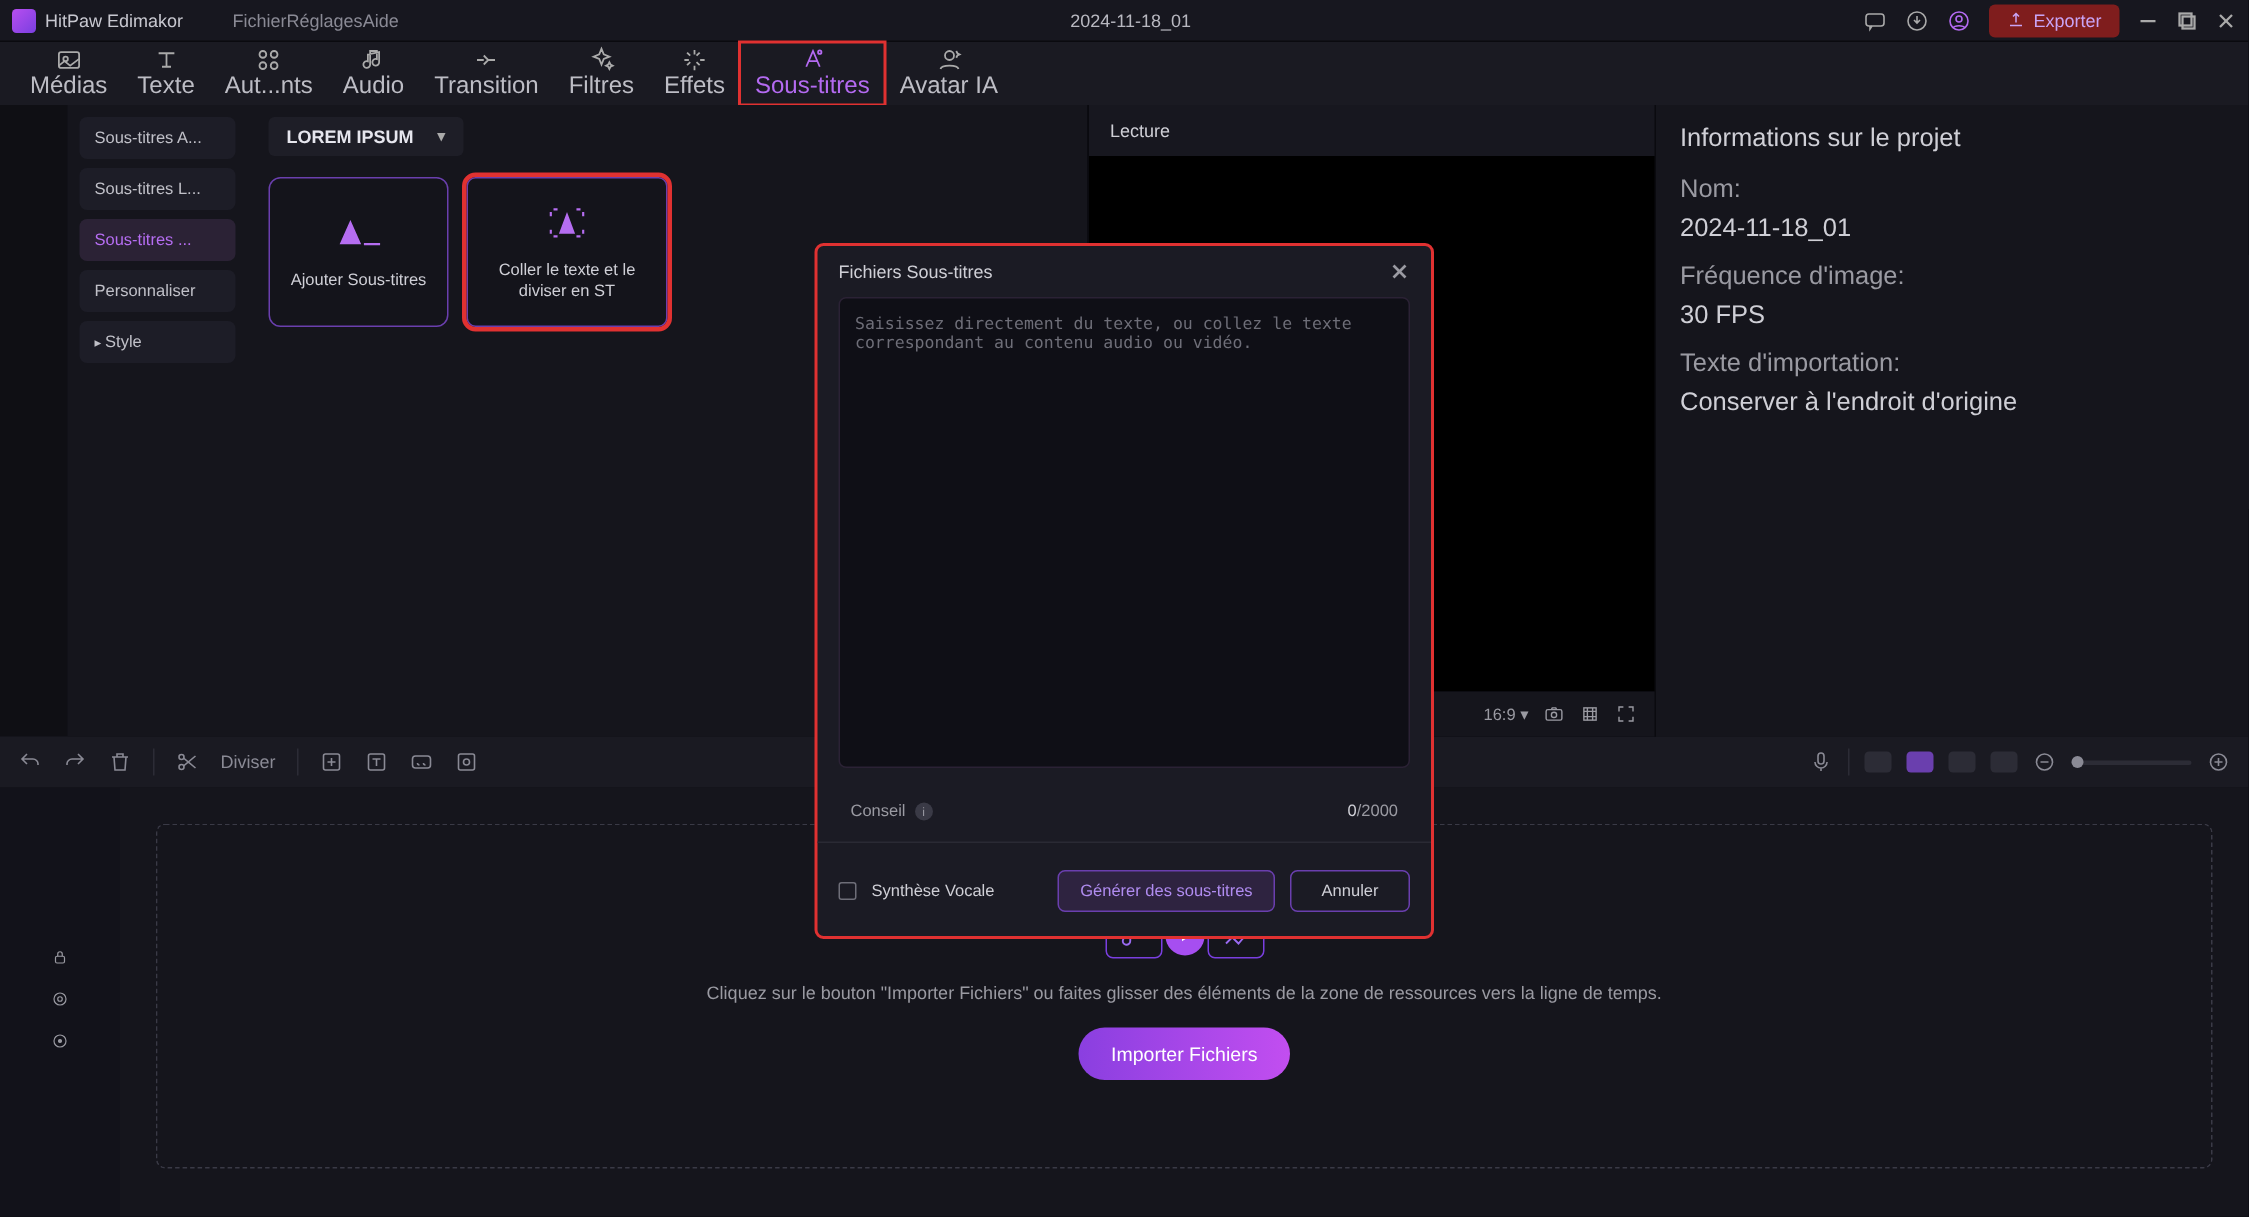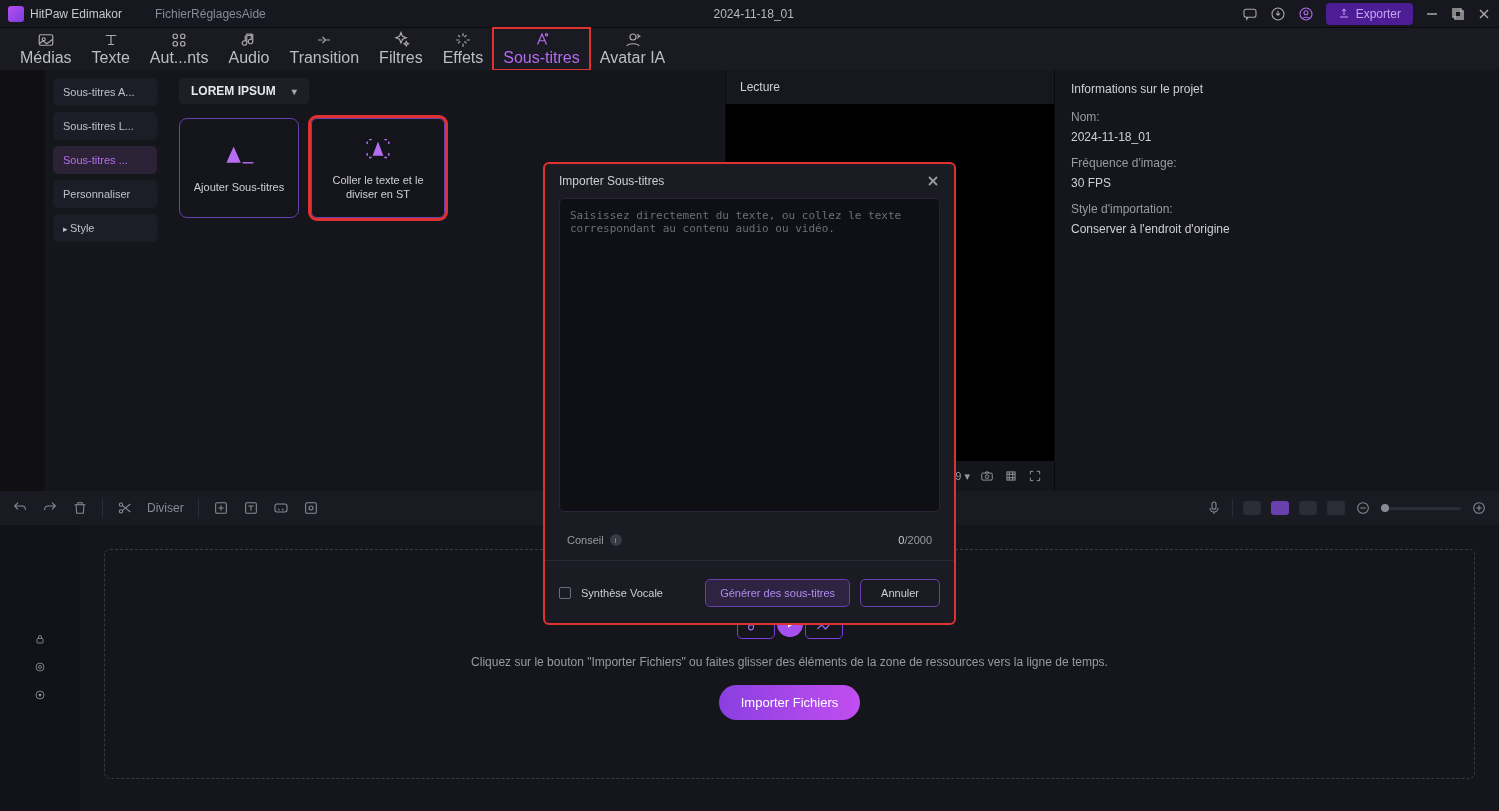--- a/index.html
+++ b/index.html
@@ -18,21 +18,21 @@
     border-bottom: 1px solid #0a0a0f;
   }
   .app-logo { width: 16px; height: 16px; border-radius: 3px; background: linear-gradient(135deg,#b84ef0,#7a3fe0); margin-right: 6px; }
   .titlebar .menus { display: flex; margin-left: 33px; color: #8a8a95; }
   .titlebar .menus span { cursor: default; }
   .titlebar .center { flex: 1; text-align: center; color: #b8b8c0; }
   .titlebar .right { display: flex; align-items: center; gap: 12px; }
   .ticon { width: 16px; height: 16px; display:flex; align-items:center; justify-content:center; color:#aaa; }
   .ticon svg { width:16px; height:16px; stroke:#aaa; fill:none; stroke-width:1.6; }
   .export-btn {
-    background: #4c1d95; color: #c9a4f5; padding: 4px 12px;
+    background: #7f1d1d; color: #c9a4f5; padding: 4px 12px;
     border-radius: 4px; display:flex; gap:6px;
   }
   .wctl { width:14px; height:14px; display:flex; align-items:center; justify-content:center; color:#aaa; }
 
   
   .tooltabs {
     height: 42px; display:flex; align-items:flex-end;
     background:#1a1a22; padding:0 10px;
   }
   .tab {
@@ -72,21 +72,21 @@
   .card.paste { width:134px; }
   .red-box { outline:3px solid #e03131; outline-offset:0; border-radius:6px; }
 
   .preview { flex:1; background:#0b0b10; border-left:1px solid #0a0a0f; border-right:1px solid #0a0a0f; display:flex; flex-direction:column; }
   .preview-head { font-size:12px; padding:10px 14px; color:#cfcfd6; background:#17171f;}
   .preview-body { flex:1; background:#000; margin:0; }
   .preview-foot { height:30px; display:flex; justify-content:flex-end; align-items:center; gap:10px; padding:0 12px; font-size:11px; color:#9a9aa2; background:#15151c;}
   .pf-icon { width:14px; height:14px; display:flex; align-items:center; justify-content:center;}
   .pf-icon svg { stroke:#9a9aa2; fill:none; stroke-width:1.6; width:14px; height:14px;}
 
-  .rightcol { width:444px; background:#15151c; padding:12px 16px; font-size:12px;}
+  .rightcol { width:395px; background:#15151c; padding:12px 16px; font-size:17px;}
   .rightcol h4 { font-weight:400; color:#cfcfd6; margin-bottom:14px;}
   .rlabel { color:#9a9aa2; margin-top:12px; }
   .rval { color:#cfcfd6; margin-top:6px; }
 
   
   .tl-toolbar {
     height:34px; background:#1a1a22; display:flex; align-items:center;
     padding:0 12px; gap:14px; font-size:12px; color:#8a8a95;
   }
   .tl-toolbar .sep { width:1px; height:18px; background:#2c2c36; }
@@ -354,21 +354,21 @@
         </div>
     </div>
   </div>
 
   <div class="rightcol">
     <h4>Informations sur le projet</h4>
     <div class="rlabel">Nom:</div>
     <div class="rval">2024-11-18_01</div>
     <div class="rlabel">Fréquence d'image:</div>
     <div class="rval">30 FPS</div>
-    <div class="rlabel">Style d'importation:</div>
+    <div class="rlabel">Texte d'importation:</div>
     <div class="rval">Conserver à l'endroit d'origine</div>
   </div>
 </div>
 
 <div class="tl-toolbar">
   <div class="tl-icon">
       <svg viewBox="0 0 24 24">
         <path d="M9 14l-5-5 5-5M4 9h11a5 5 0 015 5v1"></path>
       </svg>
     </div>
@@ -484,21 +484,21 @@
       <div class="dztext">Cliquez sur le bouton "Importer Fichiers" ou faites glisser des éléments de la zone de ressources vers la ligne de temps.</div>
       <div class="import-btn">
         <span>Importer Fichiers</span>
       </div>
     </div>
   </div>
 </div>
 
 <div class="modal">
   <div class="modal-head">
-    <span>Importer Sous-titres</span>
+    <span>Fichiers Sous-titres</span>
     <div class="modal-close"><svg viewBox="0 0 14 14">
           <line x1="3" y1="3" x2="11" y2="11"></line>
           <line x1="11" y1="3" x2="3" y2="11"></line>
         </svg></div>
   </div>
   <div class="modal-body">
     <textarea class="modal-ta" placeholder="Saisissez directement du texte, ou collez le texte correspondant au contenu audio ou vidéo." style=""></textarea>
   </div>
   <div class="modal-row">
     <div class="counsel">

